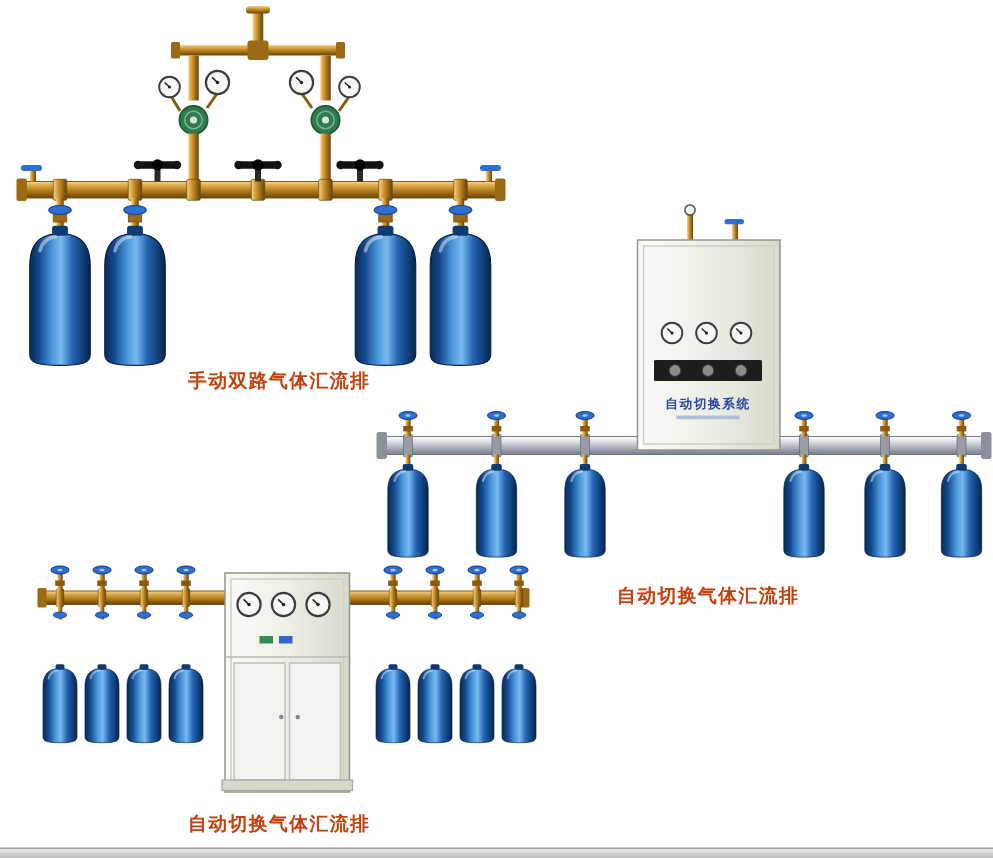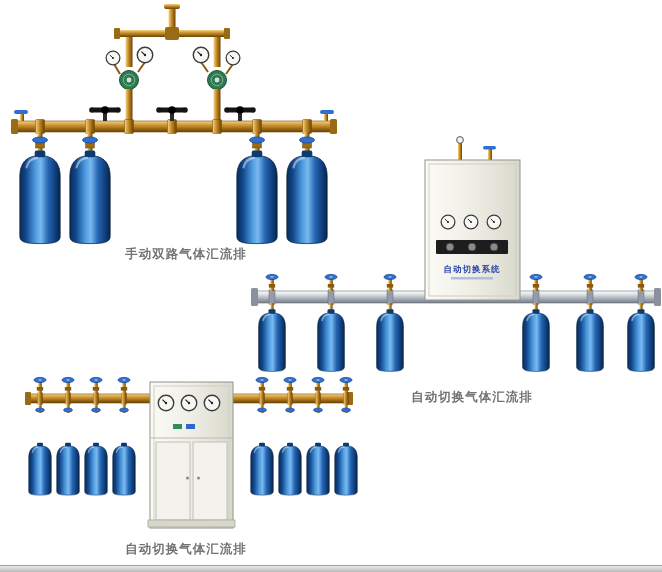--- a/index.html
+++ b/index.html
@@ -2,21 +2,21 @@
 <html><head>
 <meta charset="utf-8">
 <style>
   html,body{margin:0;padding:0;background:#fff;}
   #canvas{
     position:relative;width:662px;height:572px;background:#ffffff;
     overflow:hidden;font-family:"DejaVu Sans",sans-serif;
   }
   #scene{position:absolute;left:0;top:0;}
   .caption{
-    position:absolute;font-size:12.5px;font-weight:bold;color:#737373;
+    position:absolute;font-size:12.5px;font-weight:bold;color:#c2410c;
     text-align:center;letter-spacing:1px;white-space:nowrap;
   }
   #cap1{left:98px;top:246px;width:176px;}
   #cap2{left:388px;top:389px;width:168px;}
   #cap3{left:100px;top:541px;width:172px;}
   .bottom-edge{
     position:absolute;left:0;top:565px;width:662px;height:7px;
     background:linear-gradient(#ebebeb,#b9b9b9);
     border-top:1px solid #9e9e9e;box-sizing:border-box;
   }

